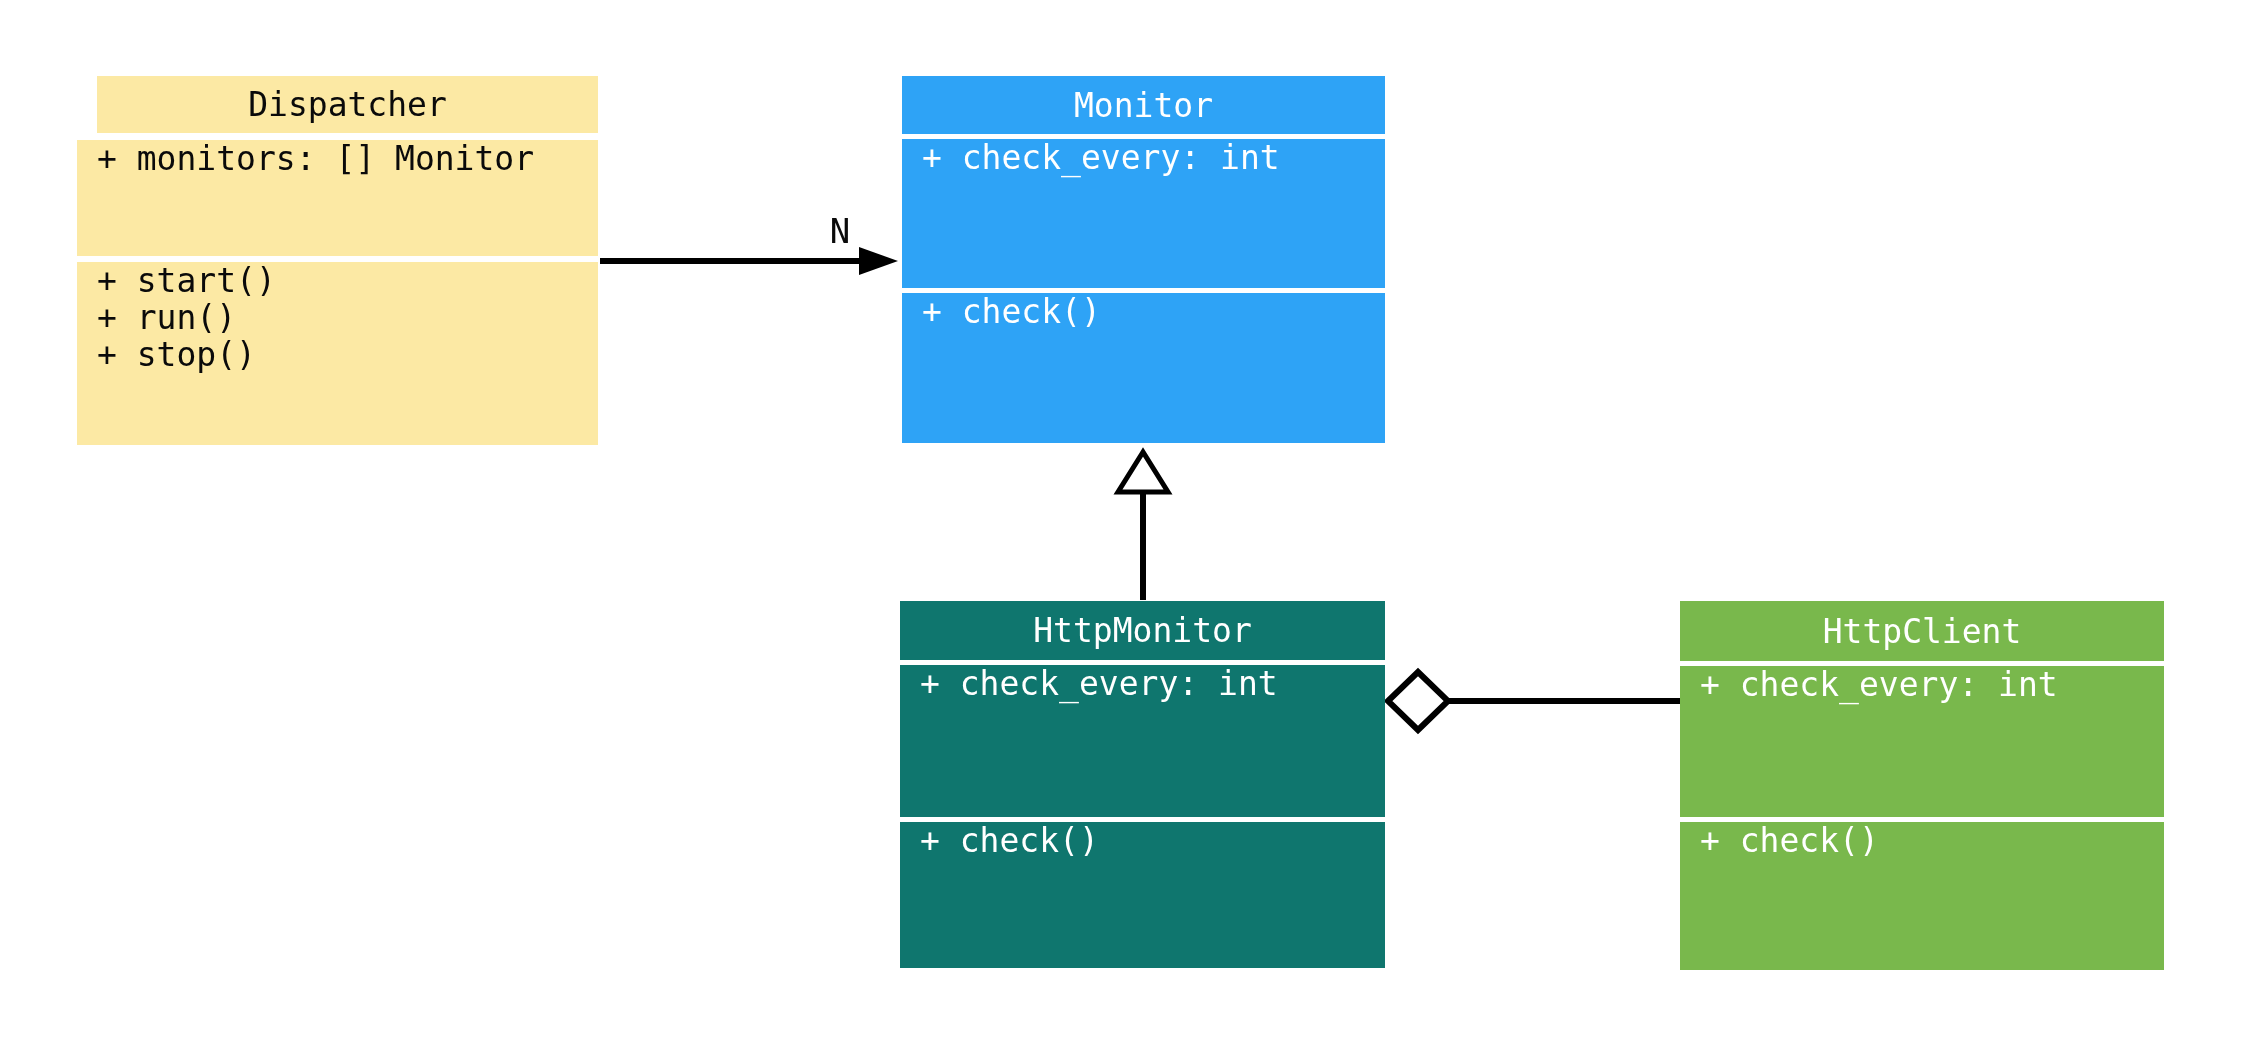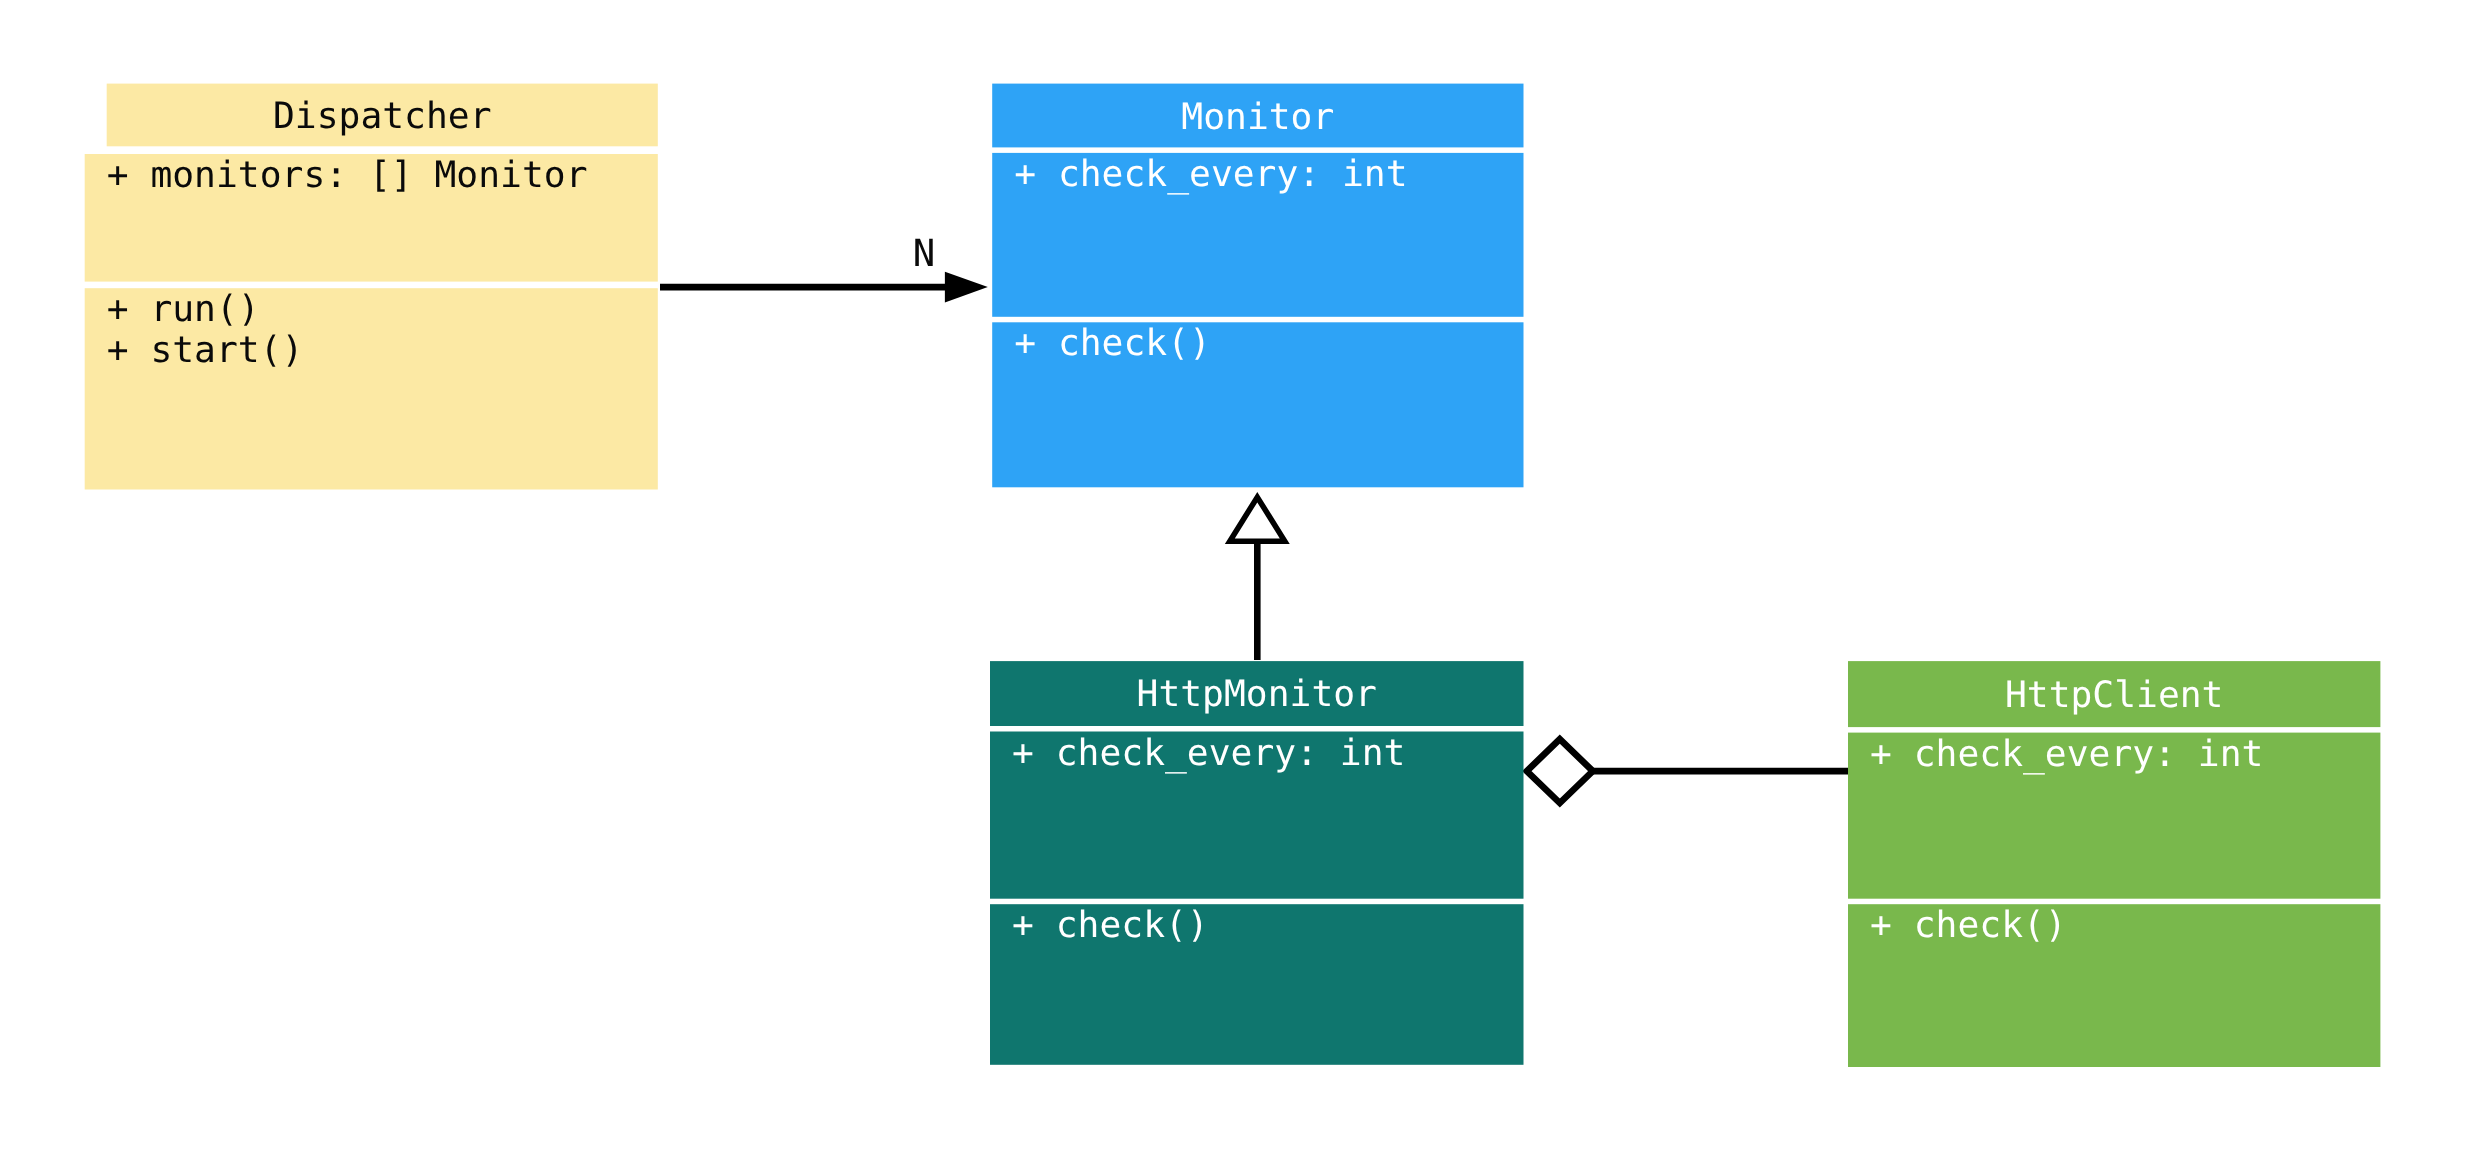--- a/index.html
+++ b/index.html
@@ -99,22 +99,23 @@
   </svg>
 
   <div class="multiplicity-n">N</div>
 
   <div class="uml-class dispatcher">
     <div class="sec title">Dispatcher</div>
     <div class="sec attrs">
       <div class="line">+ monitors: [] Monitor</div>
     </div>
     <div class="sec methods">
+      <div class="line">+ start()</div>
       <div class="line">+ run()</div>
-      <div class="line">+ start()</div>
+      <div class="line">+ stop()</div>
     </div>
   </div>
 
   <div class="uml-class monitor">
     <div class="sec title">Monitor</div>
     <div class="sec attrs">
       <div class="line">+ check_every: int</div>
     </div>
     <div class="sec methods">
       <div class="line">+ check()</div>

